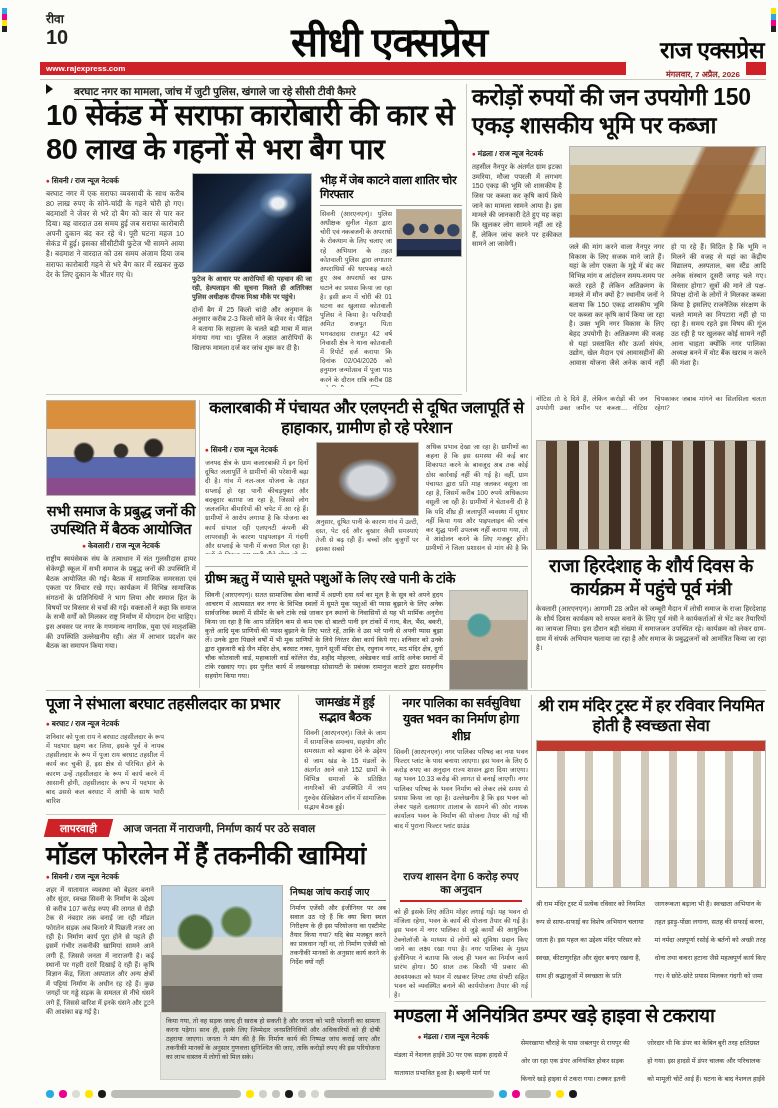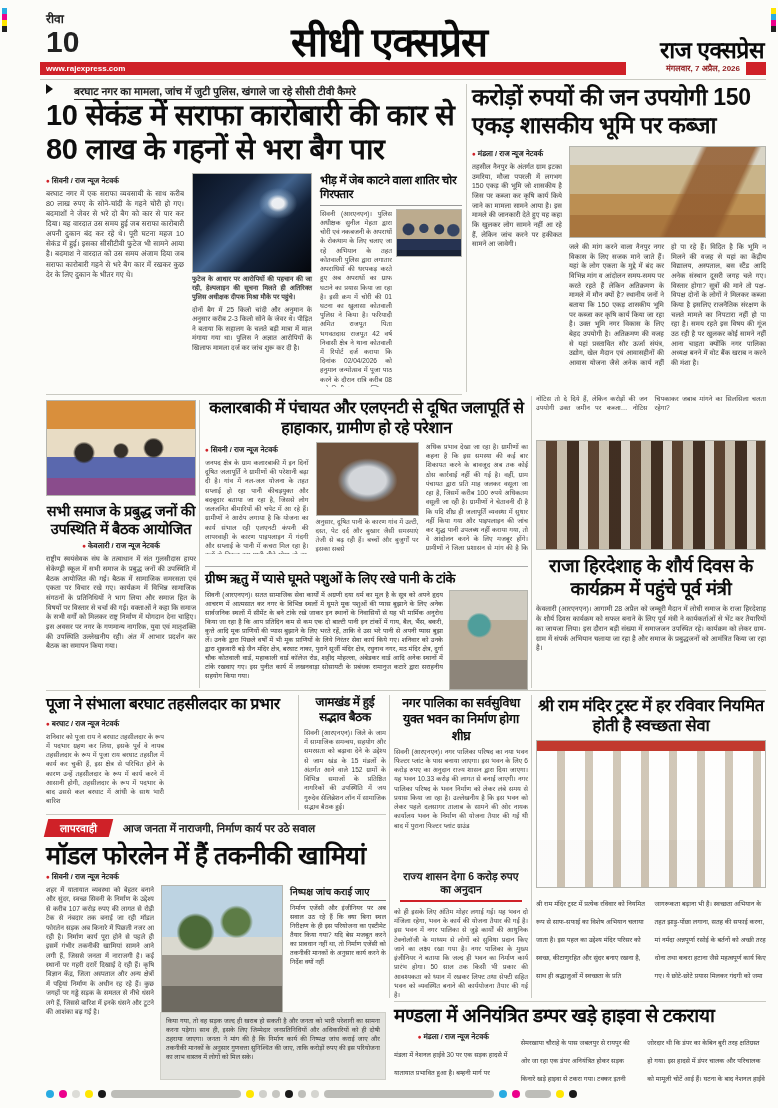--- a/index.html
+++ b/index.html
@@ -83,26 +83,26 @@
   </div>
   <div class="abs colstrip" style="left:771px;top:8px;">
     <span style="background:#ffe600"></span>
       <span style="background:#29abe2"></span>
       <span style="background:#ec008c"></span>
       <span style="background:#222"></span>
   </div>
 
   <div class="abs" style="left:46px;top:10px;">
     <div style="font-size:12px;font-weight:bold;">रीवा</div>
-    <div style="font-size:30px;font-weight:bold;line-height:1;">10</div>
+    <div style="font-size:20px;font-weight:bold;line-height:1;">10</div>
   </div>
   <div class="abs masthead" style="left:0;right:0;top:13px;text-align:center;">सीधी एक्सप्रेस</div>
   <div class="abs brand" style="right:14px;top:33px;">राज एक्सप्रेस</div>
   <div class="abs redbar" style="left:40px;top:62px;width:586px;height:13px;">www.rajexpress.com</div>
-  <div class="abs datebox" style="left:630px;top:62px;width:110px;height:13px;">मंगलवार, 7 अप्रैल, 2026</div>
+  <div class="abs datebox" style="left:630px;top:68px;width:110px;height:13px;">मंगलवार, 7 अप्रैल, 2026</div>
   <div class="abs" style="left:746px;top:62px;width:20px;height:13px;background:#cf2128;"></div>
   <div class="rule-h" style="left:40px;top:79px;width:726px;"></div>
 
   <div class="abs kicker" style="left:46px;top:84px;width:416px;">
     <div class="kicker-arrow"></div>
     <div class="kicker-text">बरघाट नगर का मामला, जांच में जुटी पुलिस, खंगाले जा रहे सीसी टीवी कैमरे</div>
   </div>
   <div class="abs hl" style="left:46px;top:99px;width:416px;font-size:29px;line-height:1.16;">10 सेकंड में सराफा कारोबारी की कार से 80 लाख के गहनों से भरा बैग पार</div>
 
   <div class="abs" style="left:46px;top:173px;width:416px;height:216px;display:flex;gap:8px;">

